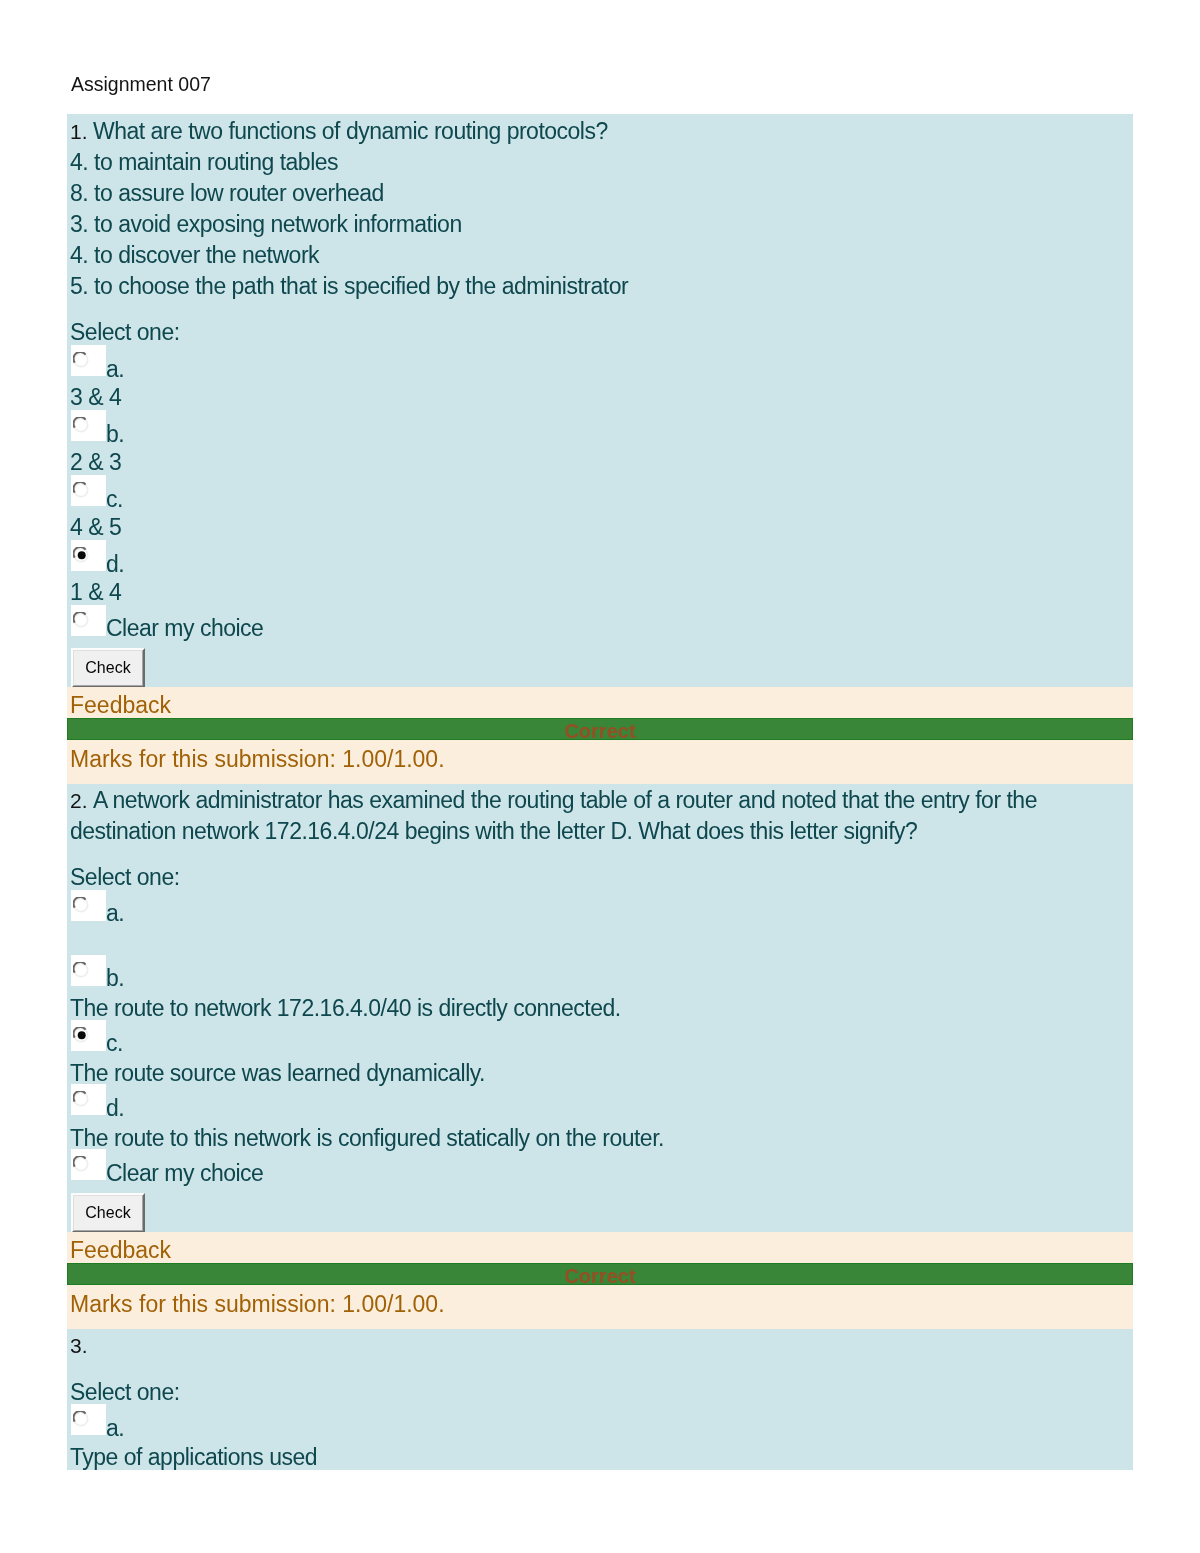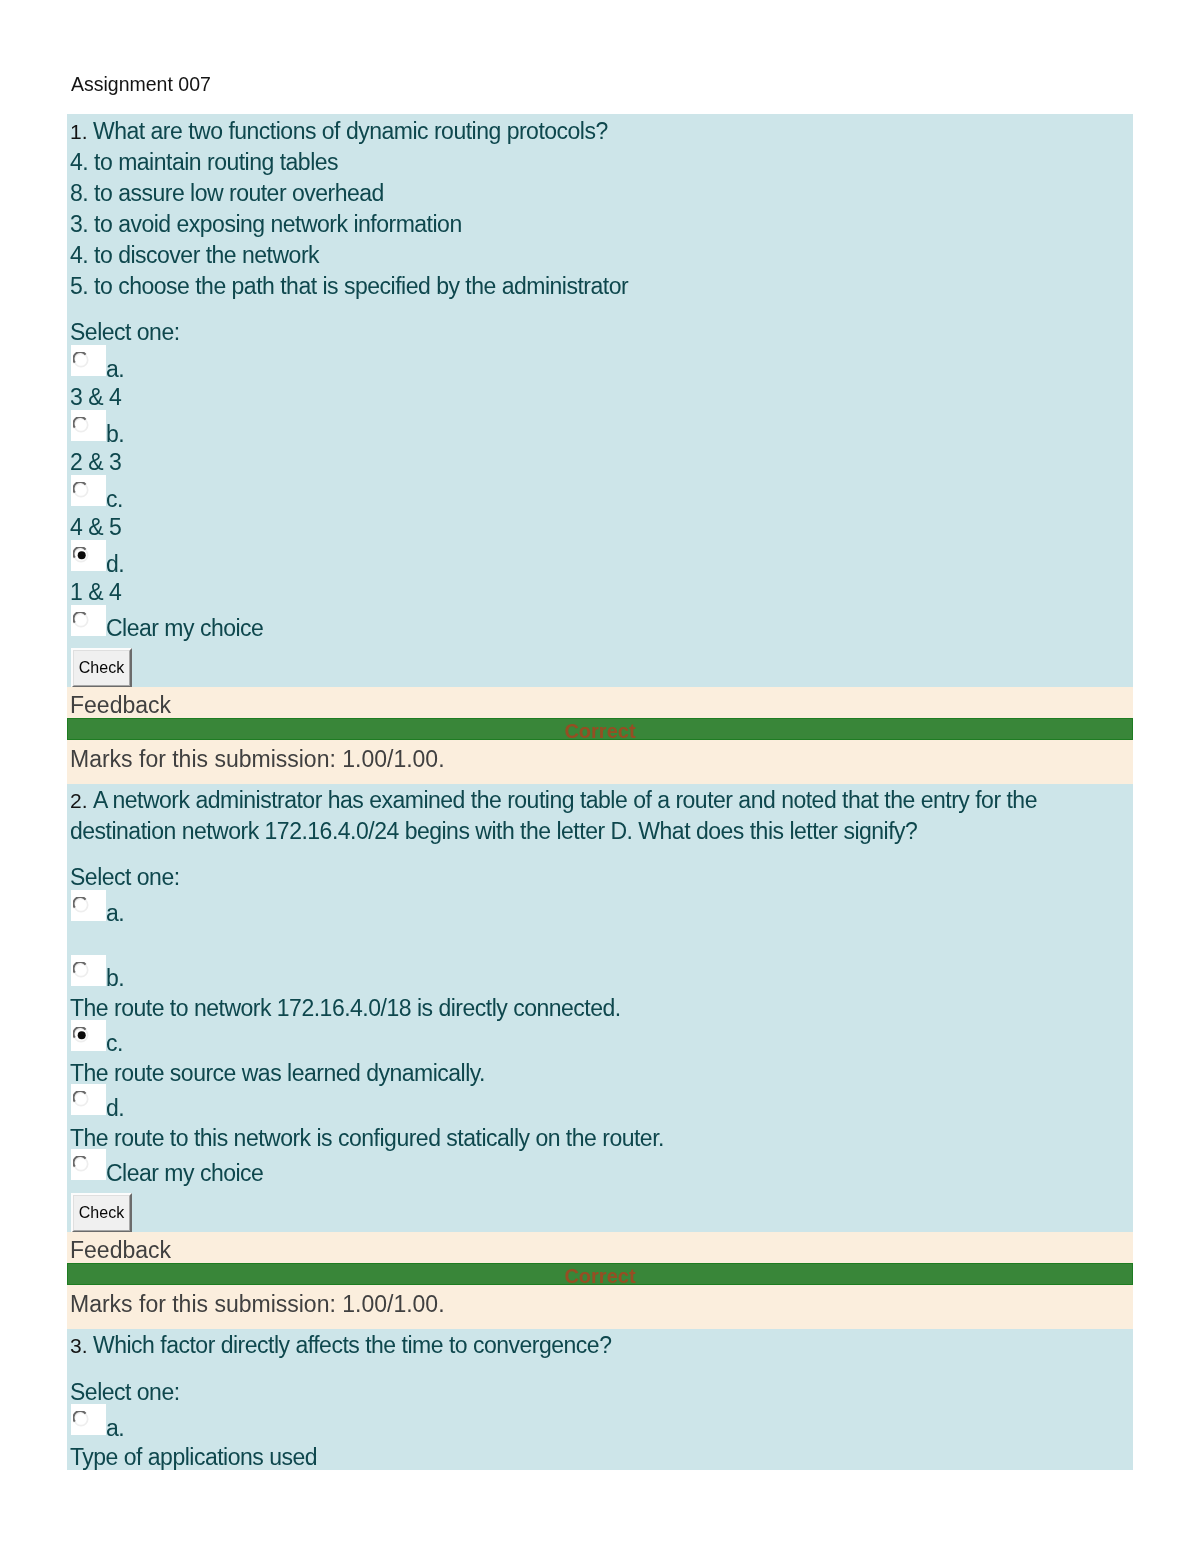--- a/index.html
+++ b/index.html
@@ -19,26 +19,26 @@
 
   .greenbar{position:absolute;left:67px;width:1064px;height:20px;
             background:rgba(56,134,56,0.996);border:1px solid rgba(30,123,34,0.996);box-sizing:content-box;}
   .greenbar span{display:block;text-align:center;color:#964e23;
                  font-size:20px;font-weight:bold;line-height:24px;letter-spacing:0px;}
 
   .txt{position:absolute;white-space:nowrap;font-size:23px;letter-spacing:-0.5px;
        color:#0e474d;line-height:23px;}
   .txt.num{color:#141414;font-size:21px;letter-spacing:0.1px;}
   .fbtxt{position:absolute;white-space:nowrap;font-size:23px;letter-spacing:0px;
-         color:#404040;line-height:23px;}
+         color:#a16207;line-height:23px;}
 
   .radio{position:absolute;width:35px;height:31px;background:rgba(255,255,255,0.996);}
   .radio svg{position:absolute;left:2px;top:7px;display:block;}
 
-  .btn{position:absolute;width:61px;height:40px;background:rgba(240,240,240,0.996);
+  .btn{position:absolute;width:74px;height:40px;background:rgba(240,240,240,0.996);
        border:2px solid rgba(253,253,253,0.996);border-right-color:rgba(107,107,107,0.996);border-bottom-color:rgba(107,107,107,0.996);
        box-sizing:border-box;}
   .btn > span{display:block;height:100%;box-sizing:border-box;
        border:1px solid rgba(223,223,223,0.996);border-right-color:rgba(166,166,166,0.996);border-bottom-color:rgba(166,166,166,0.996);
        text-align:center;font-size:16px;line-height:33px;color:#060606;
        font-family:"Liberation Sans",sans-serif;}
 </style>
 </head>
 <body>
 
@@ -133,21 +133,21 @@
   <div class="txt" style="left:106px;top:902px;">a.</div>
 
   <div class="radio" style="left:71px;top:955px;">
       <svg width="18" height="18" viewBox="0 0 18 18">
         <circle cx="8" cy="8" r="6.7" fill="none" stroke="#eeeeee" stroke-width="1.7"></circle>
         <path d="M1.75 10.6 A6.7 6.7 0 0 1 12.6 2.7" fill="none" stroke="#686868" stroke-width="2.1"></path>
         <circle class="dot" cx="8.7" cy="8.3" r="4.0" fill="#0a0a0a" style="display: none;"></circle>
       </svg>
     </div>
   <div class="txt" style="left:106px;top:967px;">b.</div>
-  <div class="txt" style="left:70px;top:997px;">The route to network 172.16.4.0/18 is directly connected.</div>
+  <div class="txt" style="left:70px;top:997px;">The route to network 172.16.4.0/40 is directly connected.</div>
 
   <div class="radio on" style="left:71px;top:1020px;">
       <svg width="18" height="18" viewBox="0 0 18 18">
         <circle cx="8" cy="8" r="6.7" fill="none" stroke="#eeeeee" stroke-width="1.7"></circle>
         <path d="M1.75 10.6 A6.7 6.7 0 0 1 12.6 2.7" fill="none" stroke="#686868" stroke-width="2.1"></path>
         <circle class="dot" cx="8.7" cy="8.3" r="4.0" fill="#0a0a0a" style="display: block;"></circle>
       </svg>
     </div>
   <div class="txt" style="left:106px;top:1032px;">c.</div>
   <div class="txt" style="left:70px;top:1062px;">The route source was learned dynamically.</div>
@@ -178,21 +178,20 @@
   <div class="band fb" style="top:1232px;height:97px;"></div>
   <div class="fbtxt" style="left:70px;top:1239px;">Feedback</div>
   <div class="greenbar" style="top:1263px;">
       <span>Correct</span>
     </div>
   <div class="fbtxt" style="left:70px;top:1293px;">Marks for this submission: 1.00/1.00.</div>
 
   <div class="band q" style="top:1329px;height:141px;"></div>
 
   <div class="txt num" style="left:70px;top:1333.6px;">3.</div>
-  <div class="txt" style="left:93px;top:1333.6px;">Which factor directly affects the time to convergence?</div>
   <div class="txt" style="left:70px;top:1380.8px;">Select one:</div>
 
   <div class="radio" style="left:71px;top:1403.5px;">
       <svg width="18" height="18" viewBox="0 0 18 18">
         <circle cx="8" cy="8" r="6.7" fill="none" stroke="#eeeeee" stroke-width="1.7"></circle>
         <path d="M1.75 10.6 A6.7 6.7 0 0 1 12.6 2.7" fill="none" stroke="#686868" stroke-width="2.1"></path>
         <circle class="dot" cx="8.7" cy="8.3" r="4.0" fill="#0a0a0a" style="display: none;"></circle>
       </svg>
     </div>
   <div class="txt" style="left:106px;top:1416.9px;">a.</div>

